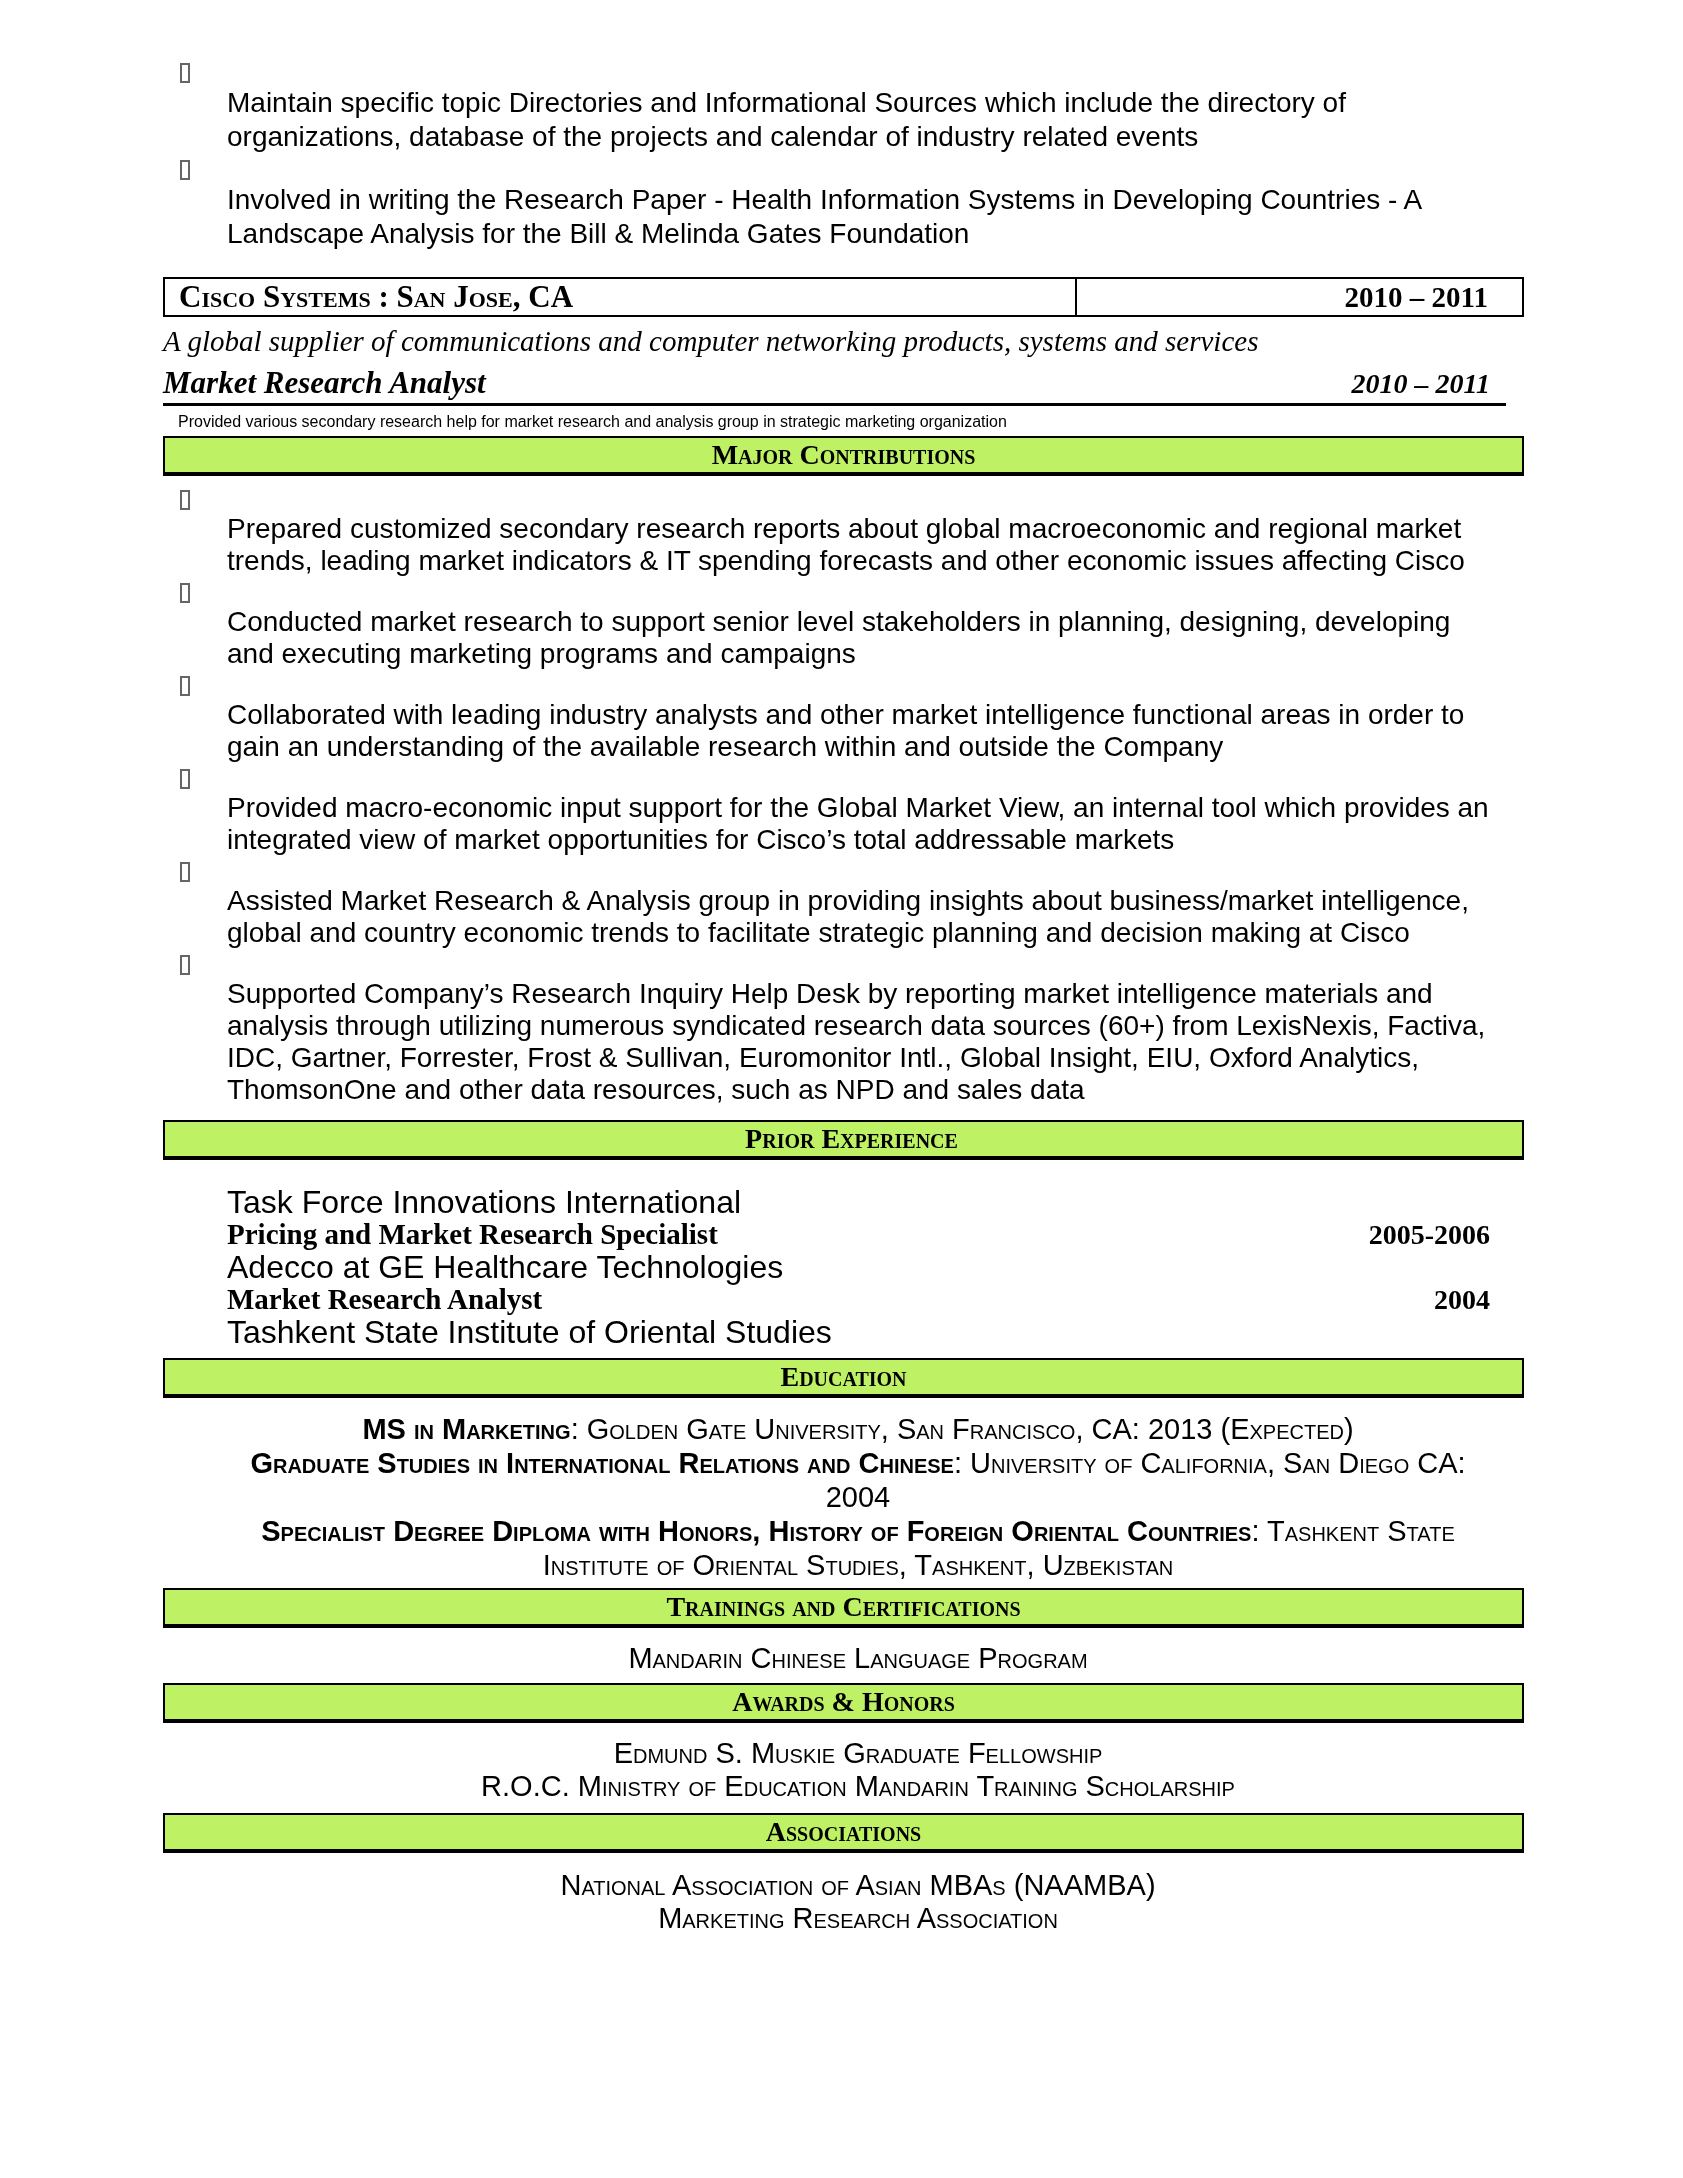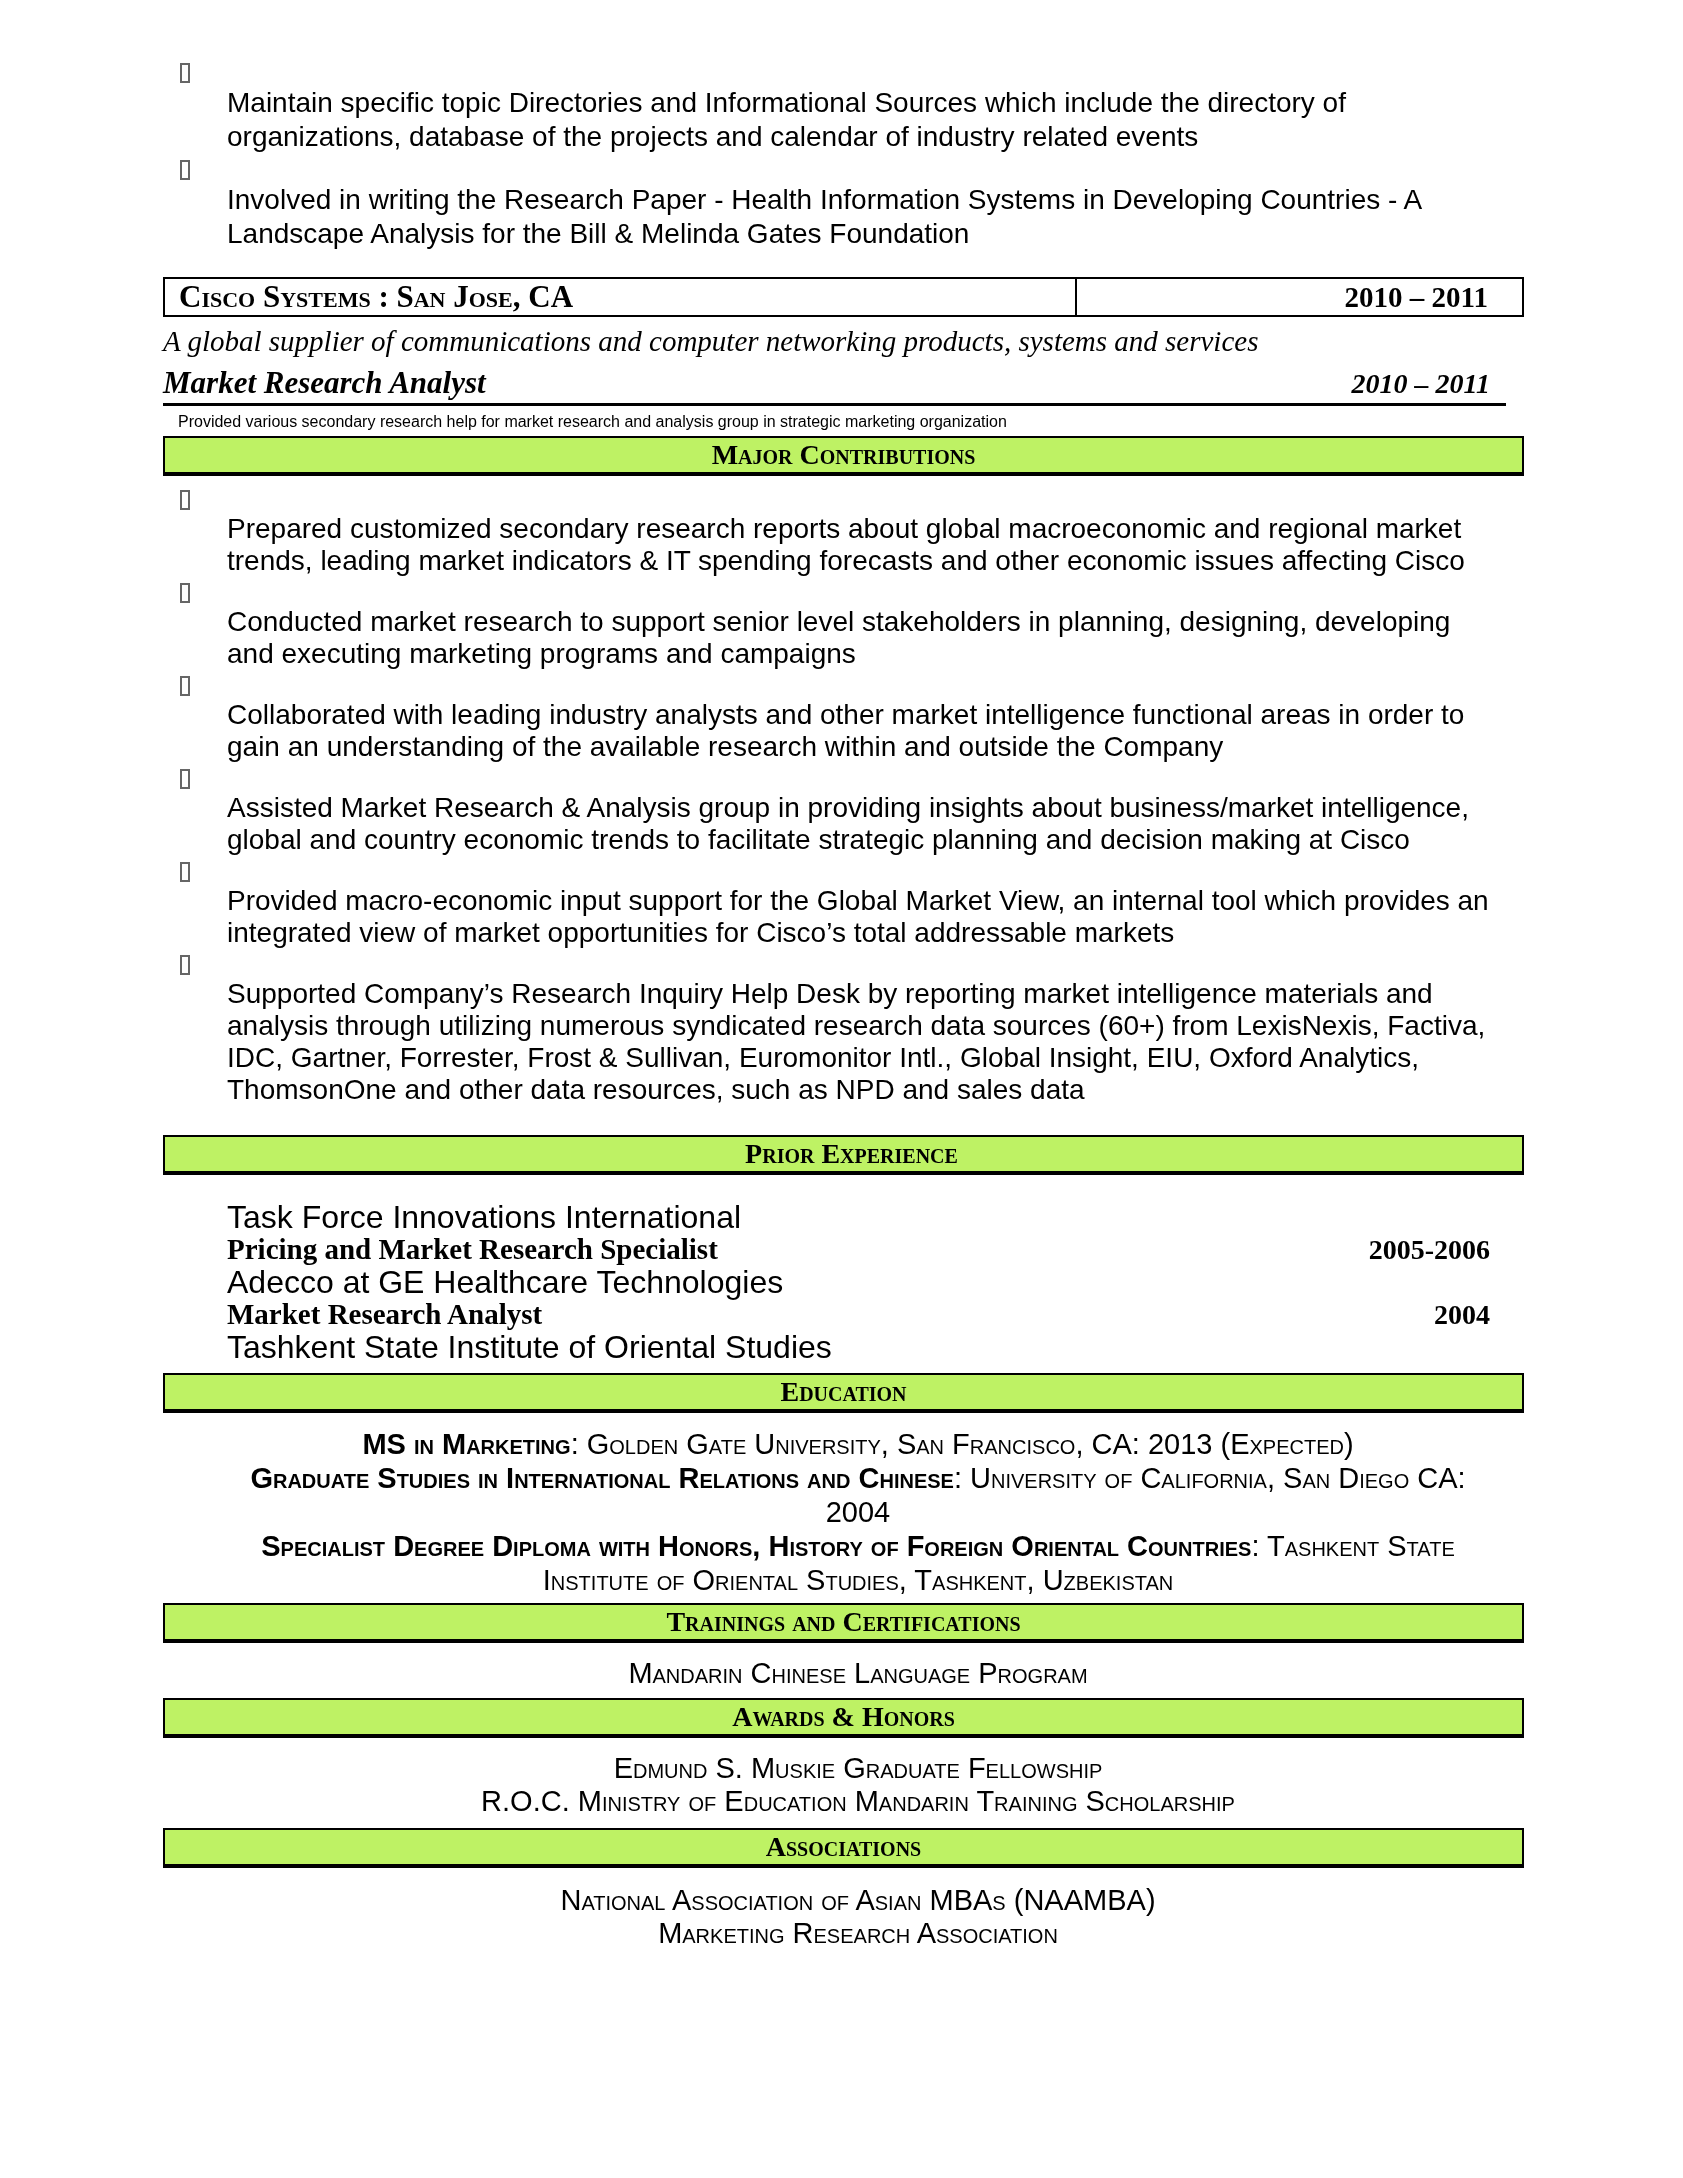--- a/index.html
+++ b/index.html
@@ -29,21 +29,21 @@
   .role-title { font-size:31px; line-height:34px; }
   .role-dates { font-size:28px; padding-right:34px; }
   .rule { margin-top:3px; height:3px; background:#000; width:1343px; }
   .role-note { margin-top:6px; padding-left:15px; font-size:16px; line-height:20px; }
 
   
   .banner { background:#bef264; border:2px solid #000; border-bottom-width:4px; text-align:center;
       font-family:"Liberation Serif", serif; font-variant:small-caps; font-weight:bold;
       font-size:28px; line-height:31px; padding:1px 0 2px; }
   .banner.mc { margin-top:4px; }
-  .banner.pe { margin-top:29px;padding-left:16px; }
+  .banner.pe { margin-top:14px;padding-left:16px; }
   .banner.ed { margin-top:10px; }
   .banner.tc { margin-top:6px; }
   .banner.ah { margin-top:8px; }
   .banner.as { margin-top:10px; }
 
   .contrib { margin-top:8px; }
 
   .prior-entries { margin-top:26px; padding:0 34px 0 64px; }
   .prior-org { font-size:32px; line-height:32px; }
   .prior-title-row { display:flex; justify-content:space-between; align-items:baseline;
@@ -101,25 +101,25 @@
       <div class="bullet">
         <span class="marker"><span class="glyph"></span></span>
         <span class="text">Conducted market research to support senior level stakeholders in planning, designing, developing and executing marketing programs and campaigns</span>
       </div>
       <div class="bullet">
         <span class="marker"><span class="glyph"></span></span>
         <span class="text">Collaborated with leading industry analysts and other market intelligence functional areas in order to gain an understanding of the available research within and outside the Company</span>
       </div>
       <div class="bullet">
         <span class="marker"><span class="glyph"></span></span>
-        <span class="text">Assisted Market Research &amp; Analysis group in providing insights about business/market intelligence, global and country economic trends to facilitate strategic planning and decision making at Cisco</span>
+        <span class="text">Provided macro-economic input support for the Global Market View, an internal tool which provides an integrated view of market opportunities for Cisco’s total addressable markets</span>
       </div>
       <div class="bullet">
         <span class="marker"><span class="glyph"></span></span>
-        <span class="text">Provided macro-economic input support for the Global Market View, an internal tool which provides an integrated view of market opportunities for Cisco’s total addressable markets</span>
+        <span class="text">Assisted Market Research &amp; Analysis group in providing insights about business/market intelligence, global and country economic trends to facilitate strategic planning and decision making at Cisco</span>
       </div>
       <div class="bullet">
         <span class="marker"><span class="glyph"></span></span>
         <span class="text">Supported Company’s Research Inquiry Help Desk by reporting market intelligence materials and analysis through utilizing numerous syndicated research data sources (60+) from LexisNexis, Factiva, IDC, Gartner, Forrester, Frost &amp; Sullivan, Euromonitor Intl., Global Insight, EIU, Oxford Analytics, ThomsonOne and other data resources, such as NPD and sales data</span>
       </div>
     </div>
 
     <div class="banner pe">
       <span>Prior Experience</span>
     </div>

